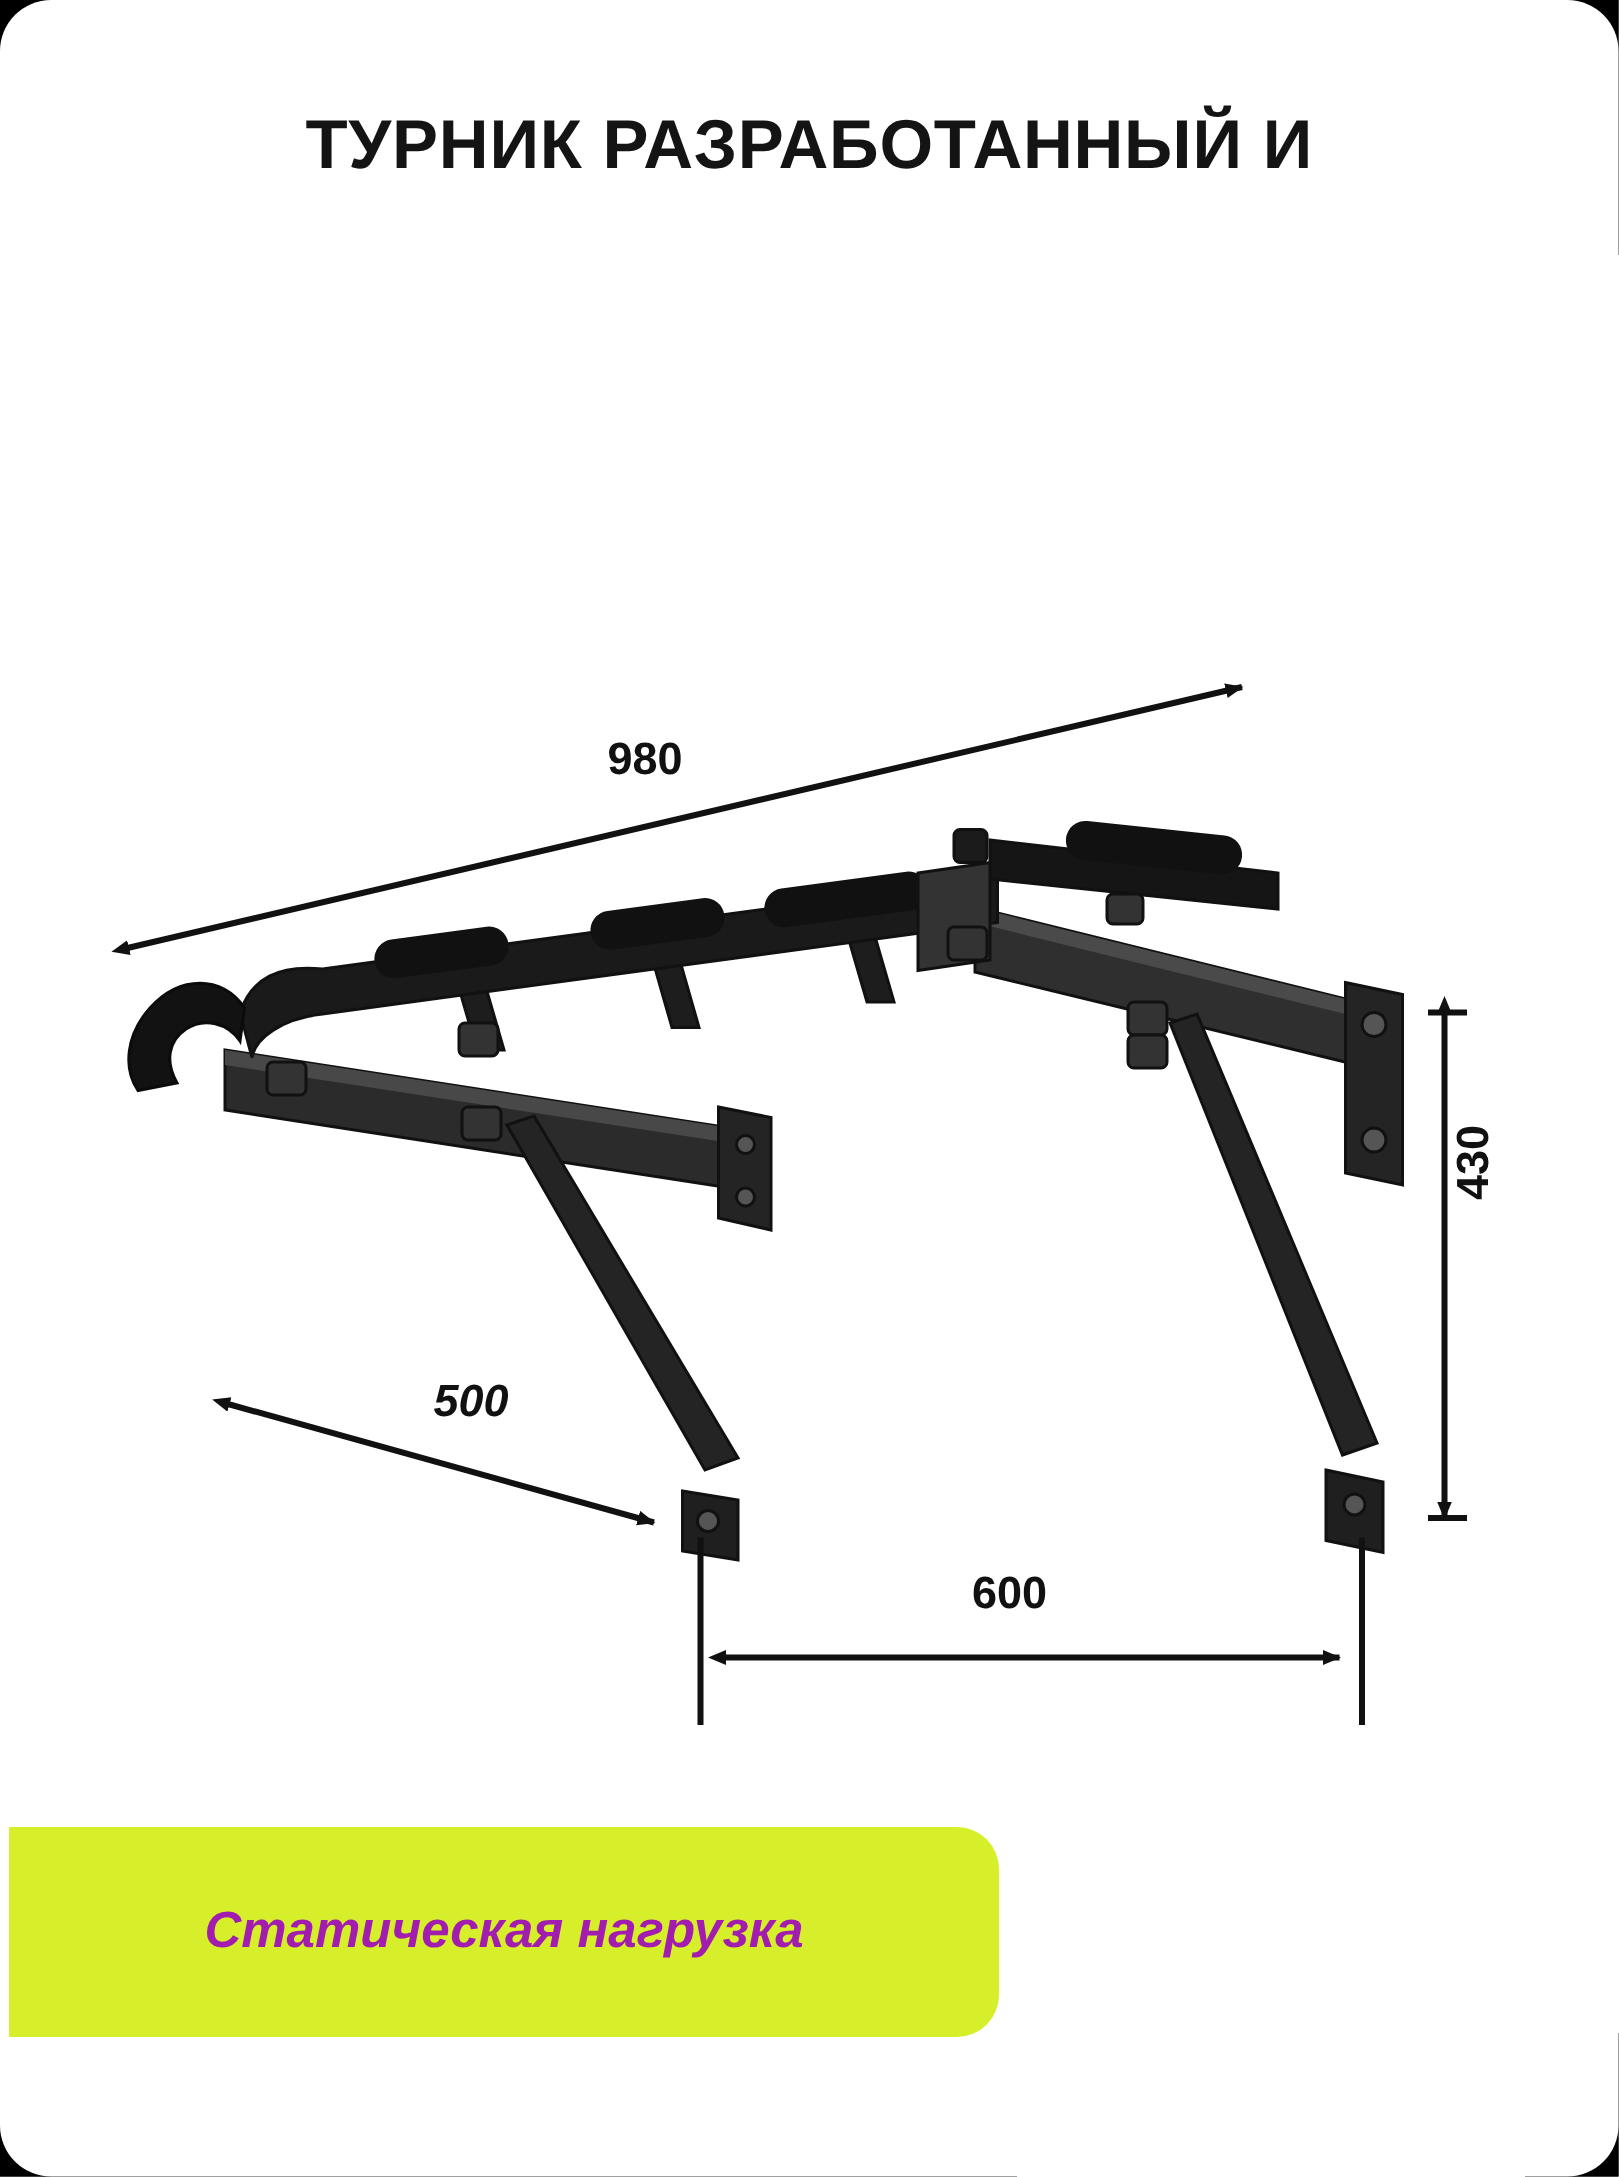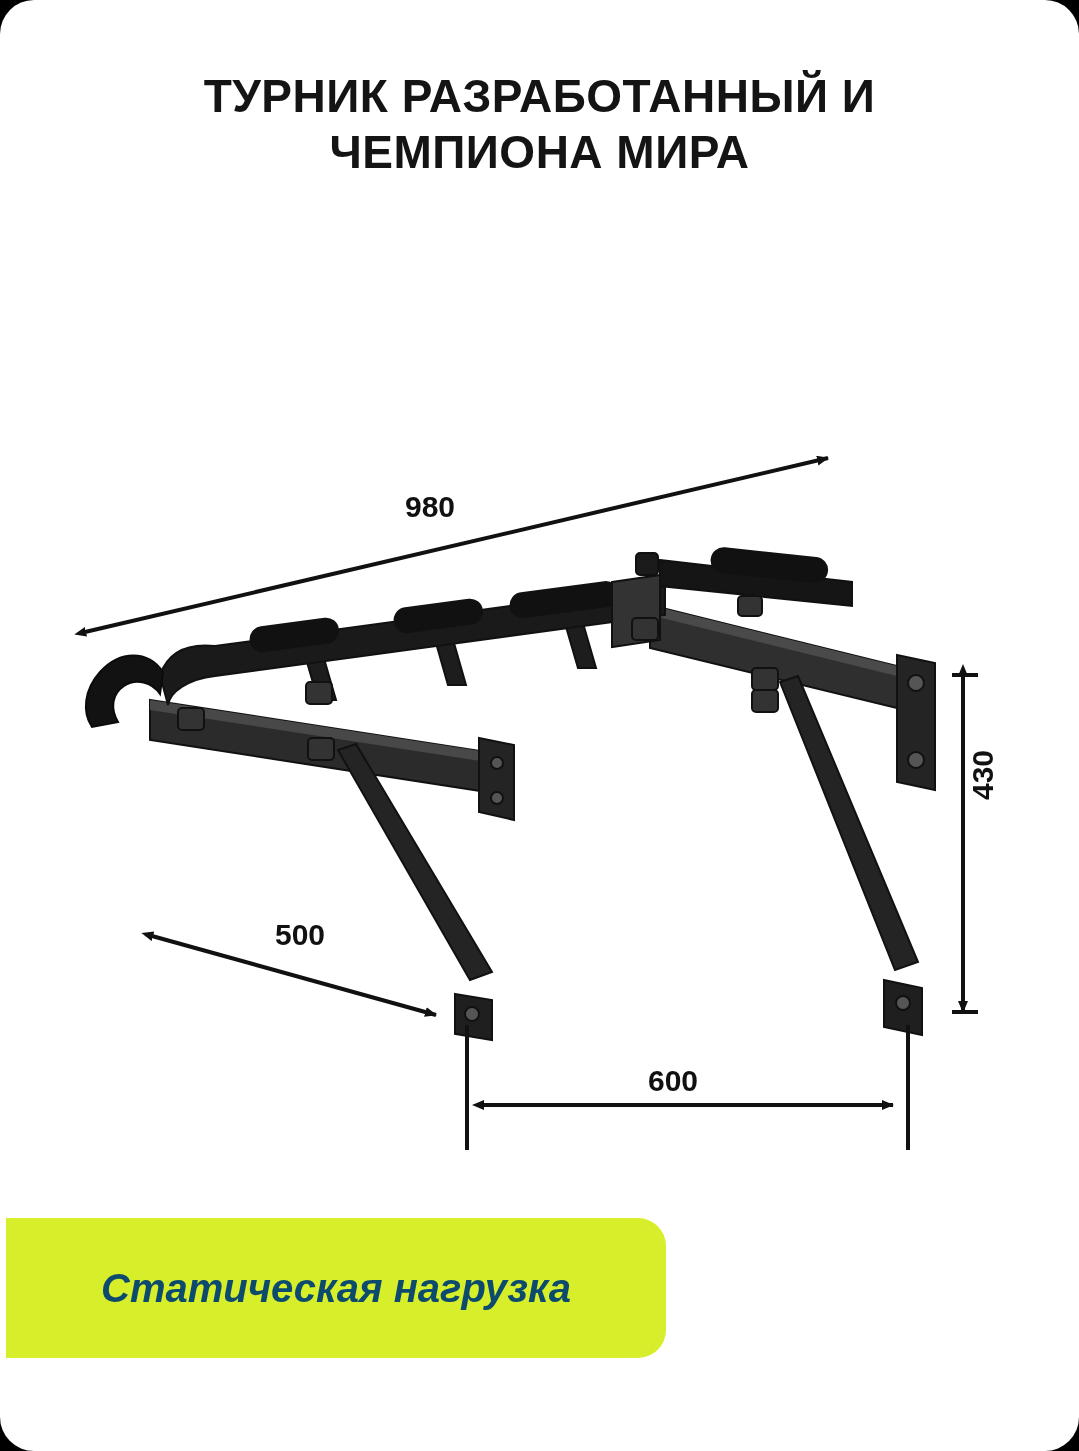--- a/index.html
+++ b/index.html
@@ -56,51 +56,50 @@
     border-top-right-radius: 28px;
     border-bottom-right-radius: 28px;
     display: flex;
     flex-direction: column;
     align-items: center;
     justify-content: center;
   }
   .badge-line {
     font-weight: bold;
     font-style: italic;
-    font-size: 40px;
+    font-size: 34px;
     line-height: 1.22;
-    color: #0c4a6e;
+    color: #a21caf;
     text-align: center;
     font-family: "Liberation Sans", sans-serif;
   }
   .dim-label {
     position: absolute;
     font-weight: bold;
     font-size: 30px;
     color: #111111;
     font-family: "Liberation Sans", sans-serif;
   }
   #lbl-980 { left: 405px; top: 90px; }
-  #lbl-500 { left: 275px; top: 518px; }
-  #lbl-600 { left: 648px; top: 664px; text-align: right; }
+  #lbl-500 { left: 289px; top: 518px; font-style: italic; }
+  #lbl-600 { left: 648px; top: 646px; text-align: right; }
   #lbl-430 {
     left: 966px;
     top: 400px;
     transform: rotate(-90deg);
     transform-origin: left top;
   }
 </style>
 </head>
 <body>
 
 <div class="card">
 
   <div class="headline">
     <span>ТУРНИК РАЗРАБОТАННЫЙ И</span>
-    <span>ЧЕМПИОНА МИРА</span>
   </div>
 
   <div class="diagram">
 
     <svg width="1079" height="790" viewBox="0 0 1079 790" xmlns="http://www.w3.org/2000/svg">
 
       <defs>
         <marker id="arrHead" markerWidth="14" markerHeight="14" refX="11" refY="5" orient="auto" markerUnits="userSpaceOnUse">
           <path d="M0,0 L12,5 L0,10 z" fill="#111111"></path>
         </marker>

